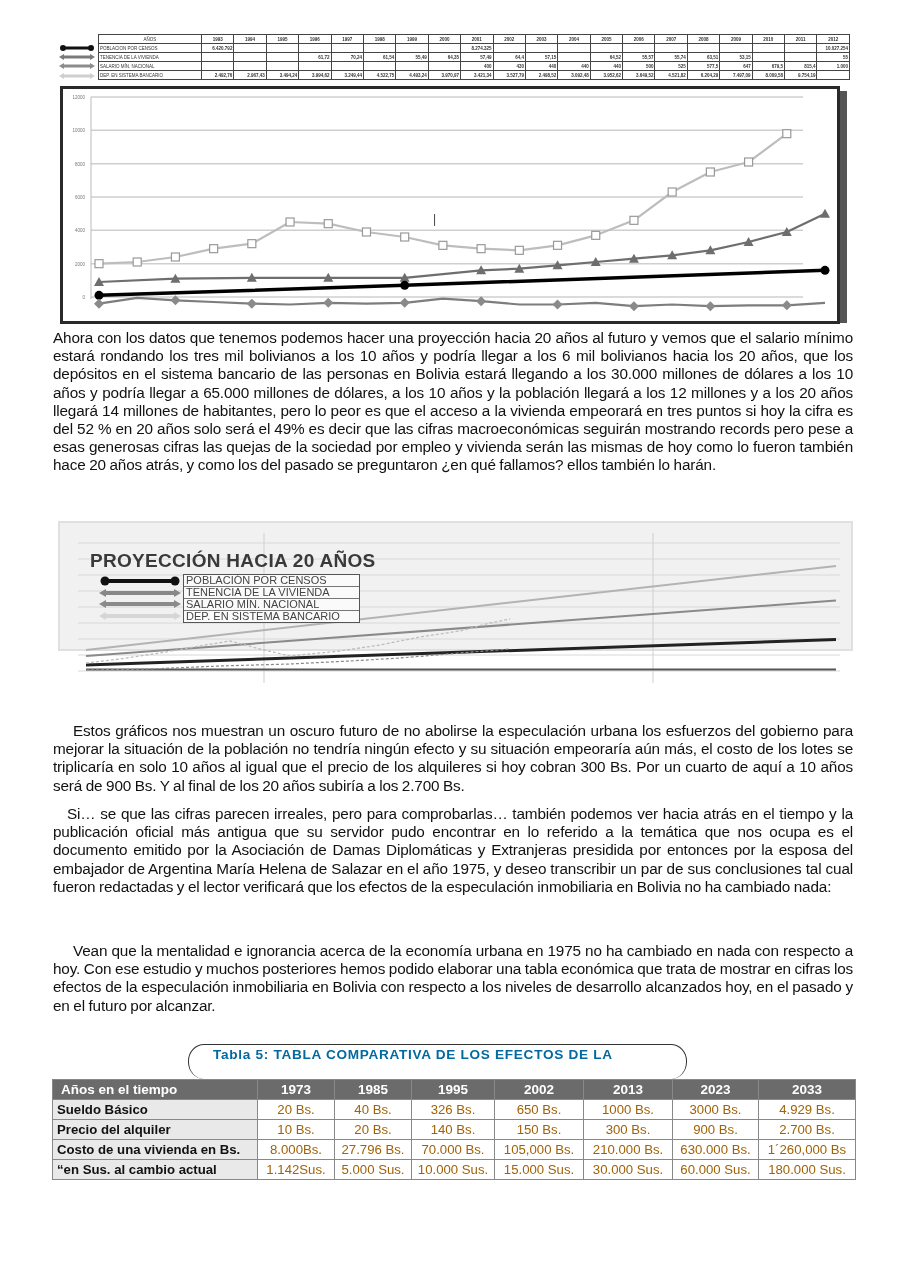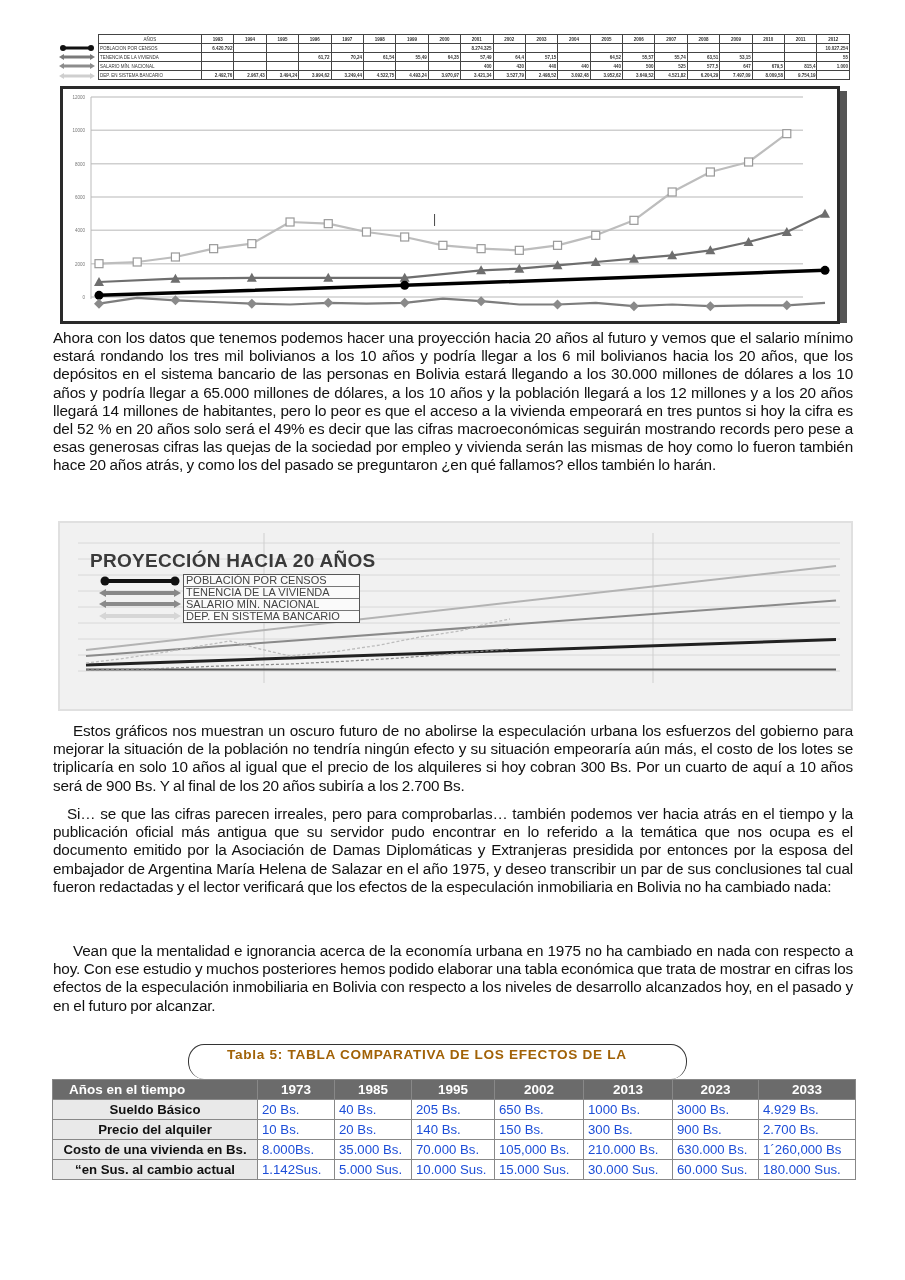--- a/index.html
+++ b/index.html
@@ -22,45 +22,45 @@
             background: #ffffff; box-sizing: border-box; }
   .chart1 svg { position: absolute; left: 0; top: 0; }
   .chart1 .shade { position: absolute; right: -10px; top: 2px; width: 7px; height: 232px; background: #555; }
 
   
   .para { left: 53px; width: 800px; font-size: 15.3px; line-height: 18.2px; text-align: justify;
           letter-spacing: -0.15px; word-spacing: -0.5px; }
   .para .indent { display: inline-block; width: 20px; }
 
   
-  .chart2 { left: 58px; top: 521px; width: 795px; height: 190px; background: #f1f1f1;
+  .chart2 { left: 58px; top: 521px; width: 795px; height: 130px; background: #f1f1f1;
             border: 2px solid #e0e0e0; box-sizing: border-box; }
   .chart2 svg { position: absolute; left: 0; top: 0; }
   .chart2 .title { position: absolute; left: 30px; top: 27px; font-size: 19px; font-weight: bold;
                    color: #3a3a3a; letter-spacing: 0.3px; }
   .chart2 .legendbox { position: absolute; left: 123px; top: 51px; width: 175px; border: 1px solid #555;
                        background: #fafafa; }
   .chart2 .legendbox div { font-size: 11px; height: 11px; line-height: 11px; padding-left: 2px;
                            border-bottom: 1px solid #777; color: #444; }
   .chart2 .legendbox div:last-child { border-bottom: none; }
 
   
   .caption { left: 188px; top: 1044px; width: 497px; height: 34px; border: 1px solid #333;
              border-radius: 16px 16px 16px 16px / 17px 17px 17px 17px; background: #fff;
              border-bottom: none; z-index: 2; }
-  .caption .t { position: absolute; left: 38px; top: 2px; font-size: 13.6px; font-weight: bold;
-                line-height: 15px; letter-spacing: 0.7px; color: #a16207; }
+  .caption .t { position: absolute; left: 24px; top: 2px; font-size: 13.6px; font-weight: bold;
+                line-height: 15px; letter-spacing: 0.7px; color: #0369a1; }
   .datatable { left: 52px; top: 1079px; width: 803px; border-collapse: collapse; table-layout: fixed;
                font-size: 13.2px; }
-  .datatable th { background: #6b6b6b; color: #fff; font-weight: bold; height: 19px; padding: 0 16px;
+  .datatable th { background: #6b6b6b; color: #fff; font-weight: bold; height: 19px; padding: 0 8px;
                   text-align: center; border: 1px solid #888; font-size: 13.5px; }
   .datatable th.first { text-align: left; }
-  .datatable td { height: 19px; padding: 0 4px; border: 1px solid #888; text-align: left;
-                  white-space: nowrap; color: #1d4ed8; }
-  .datatable td.rowlbl { background: #e9e9e9; font-weight: bold; text-align: center; color: #111; }
+  .datatable td { height: 19px; padding: 0 4px; border: 1px solid #888; text-align: center;
+                  white-space: nowrap; color: #a16207; }
+  .datatable td.rowlbl { background: #e9e9e9; font-weight: bold; text-align: left; color: #111; }
 </style>
 </head>
 <body>
 
 <div class="abs toptable">
   <svg class="legend" width="40" height="50">
     <g>
       <line x1="4" y1="14" x2="34" y2="14" stroke="#111" stroke-width="3"></line>
       <circle cx="5" cy="14" r="3" fill="#111"></circle>
         <circle cx="33" cy="14" r="3" fill="#111"></circle>
@@ -358,40 +358,40 @@
       <th>2013</th>
       <th>2023</th>
       <th>2033</th>
     </tr>
   </thead>
   <tbody id="table5-body">
       <tr>
         <td class="rowlbl">Sueldo Básico</td>
         <td class="">20 Bs.</td>
         <td class="">40 Bs.</td>
-        <td class="">205 Bs.</td>
+        <td class="">326 Bs.</td>
         <td class="">650 Bs.</td>
         <td class="">1000 Bs.</td>
         <td class="">3000 Bs.</td>
         <td class="">4.929 Bs.</td>
       </tr>
       <tr>
         <td class="rowlbl">Precio del alquiler</td>
         <td class="">10 Bs.</td>
         <td class="">20 Bs.</td>
         <td class="">140 Bs.</td>
         <td class="">150 Bs.</td>
         <td class="">300 Bs.</td>
         <td class="">900 Bs.</td>
         <td class="">2.700 Bs.</td>
       </tr>
       <tr>
         <td class="rowlbl">Costo de una vivienda en Bs.</td>
         <td class="">8.000Bs.</td>
-        <td class="">35.000 Bs.</td>
+        <td class="">27.796 Bs.</td>
         <td class="">70.000 Bs.</td>
         <td class="">105,000 Bs.</td>
         <td class="">210.000 Bs.</td>
         <td class="">630.000 Bs.</td>
         <td class="">1´260,000 Bs</td>
       </tr>
       <tr>
         <td class="rowlbl">“en Sus. al cambio actual</td>
         <td class="">1.142Sus.</td>
         <td class="">5.000 Sus.</td>

